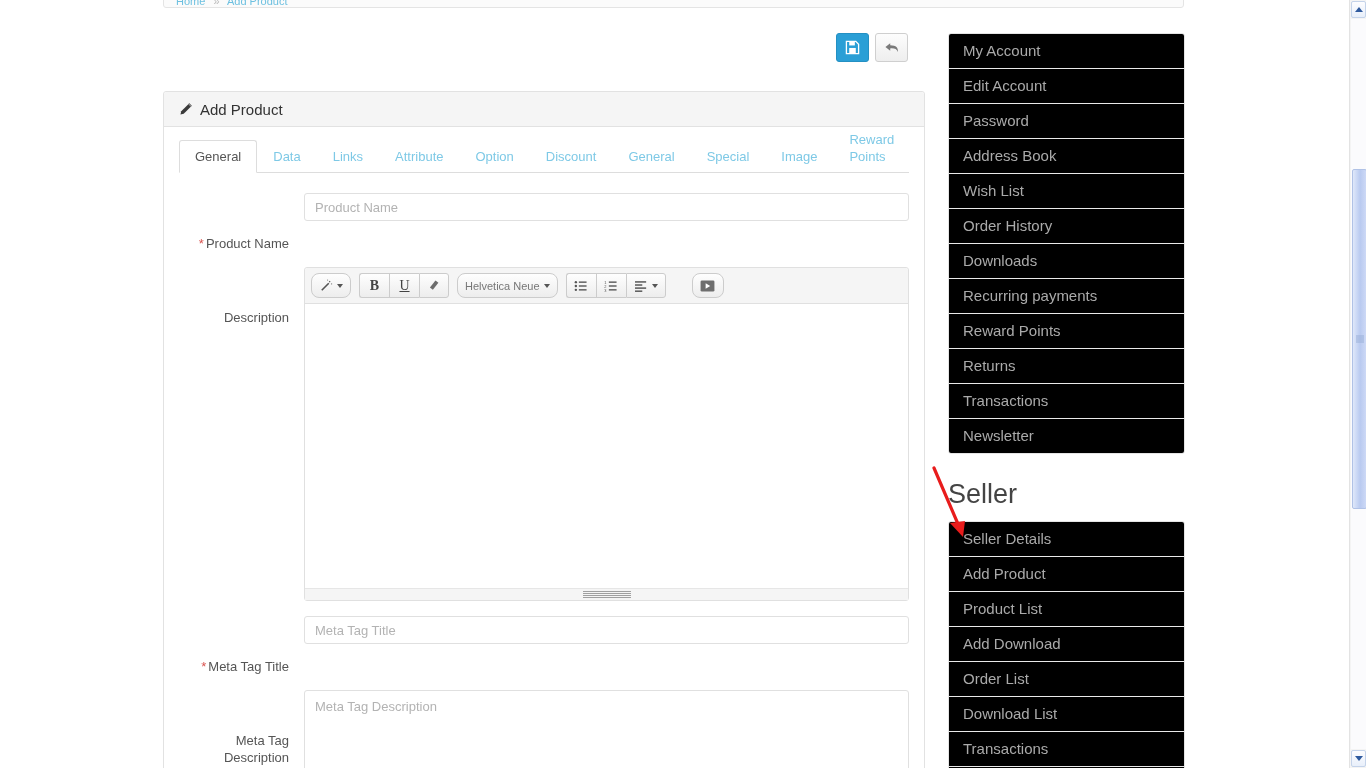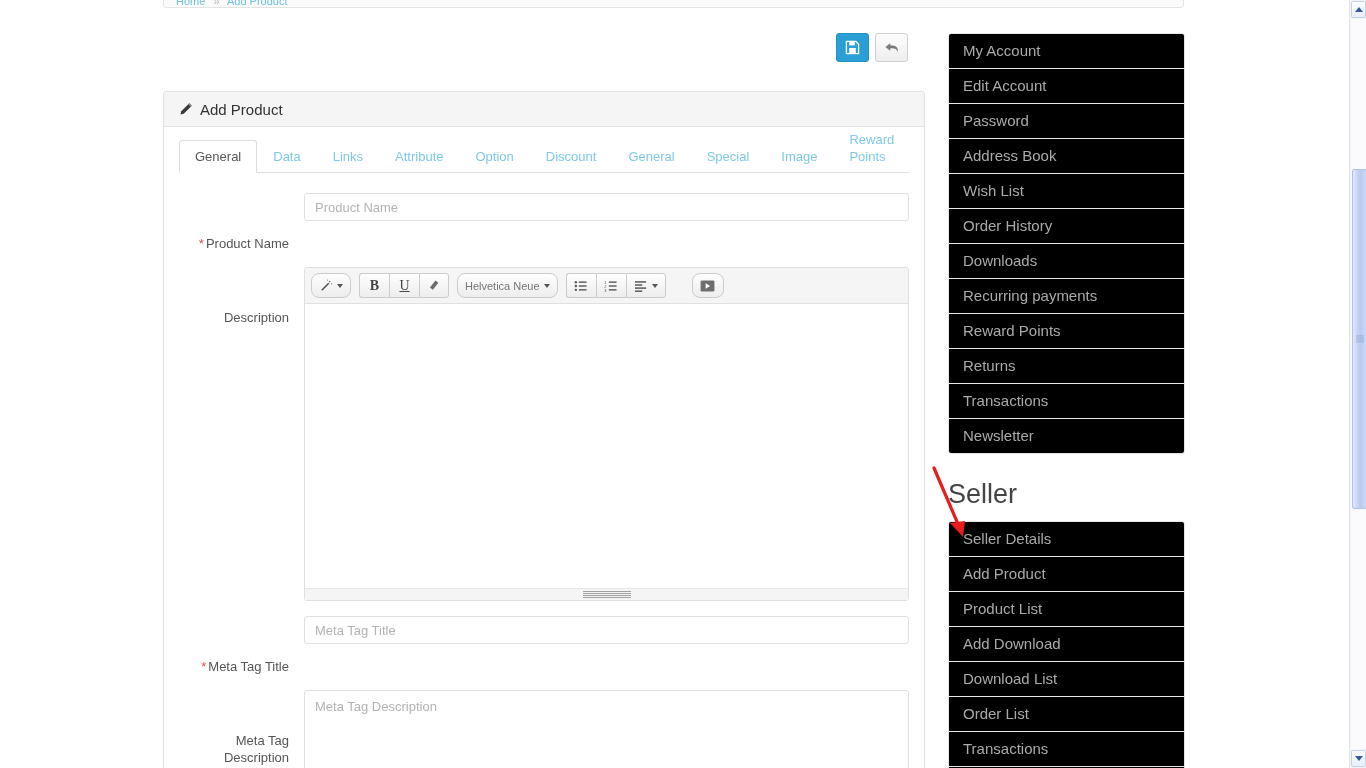--- a/index.html
+++ b/index.html
@@ -516,22 +516,22 @@
       <a class="list-group-item">Newsletter</a>
     </div>
 
     <h2 class="sidebar-heading">Seller</h2>
 
     <div class="list-group">
       <a class="list-group-item">Seller Details</a>
       <a class="list-group-item">Add Product</a>
       <a class="list-group-item">Product List</a>
       <a class="list-group-item">Add Download</a>
+      <a class="list-group-item">Order List</a>
       <a class="list-group-item">Download List</a>
-      <a class="list-group-item">Order List</a>
       <a class="list-group-item">Transactions</a>
       <a class="list-group-item">Returns</a>
     </div>
   </div>
 
   <svg class="annotation-arrow" viewBox="0 0 70 95">
     <line x1="14" y1="13" x2="41" y2="76" stroke="#e81c1c" stroke-width="3.2" stroke-linecap="round"></line>
     <path d="M43 82 L30 68 L45 66 Z" fill="#e81c1c"></path>
   </svg>
 

